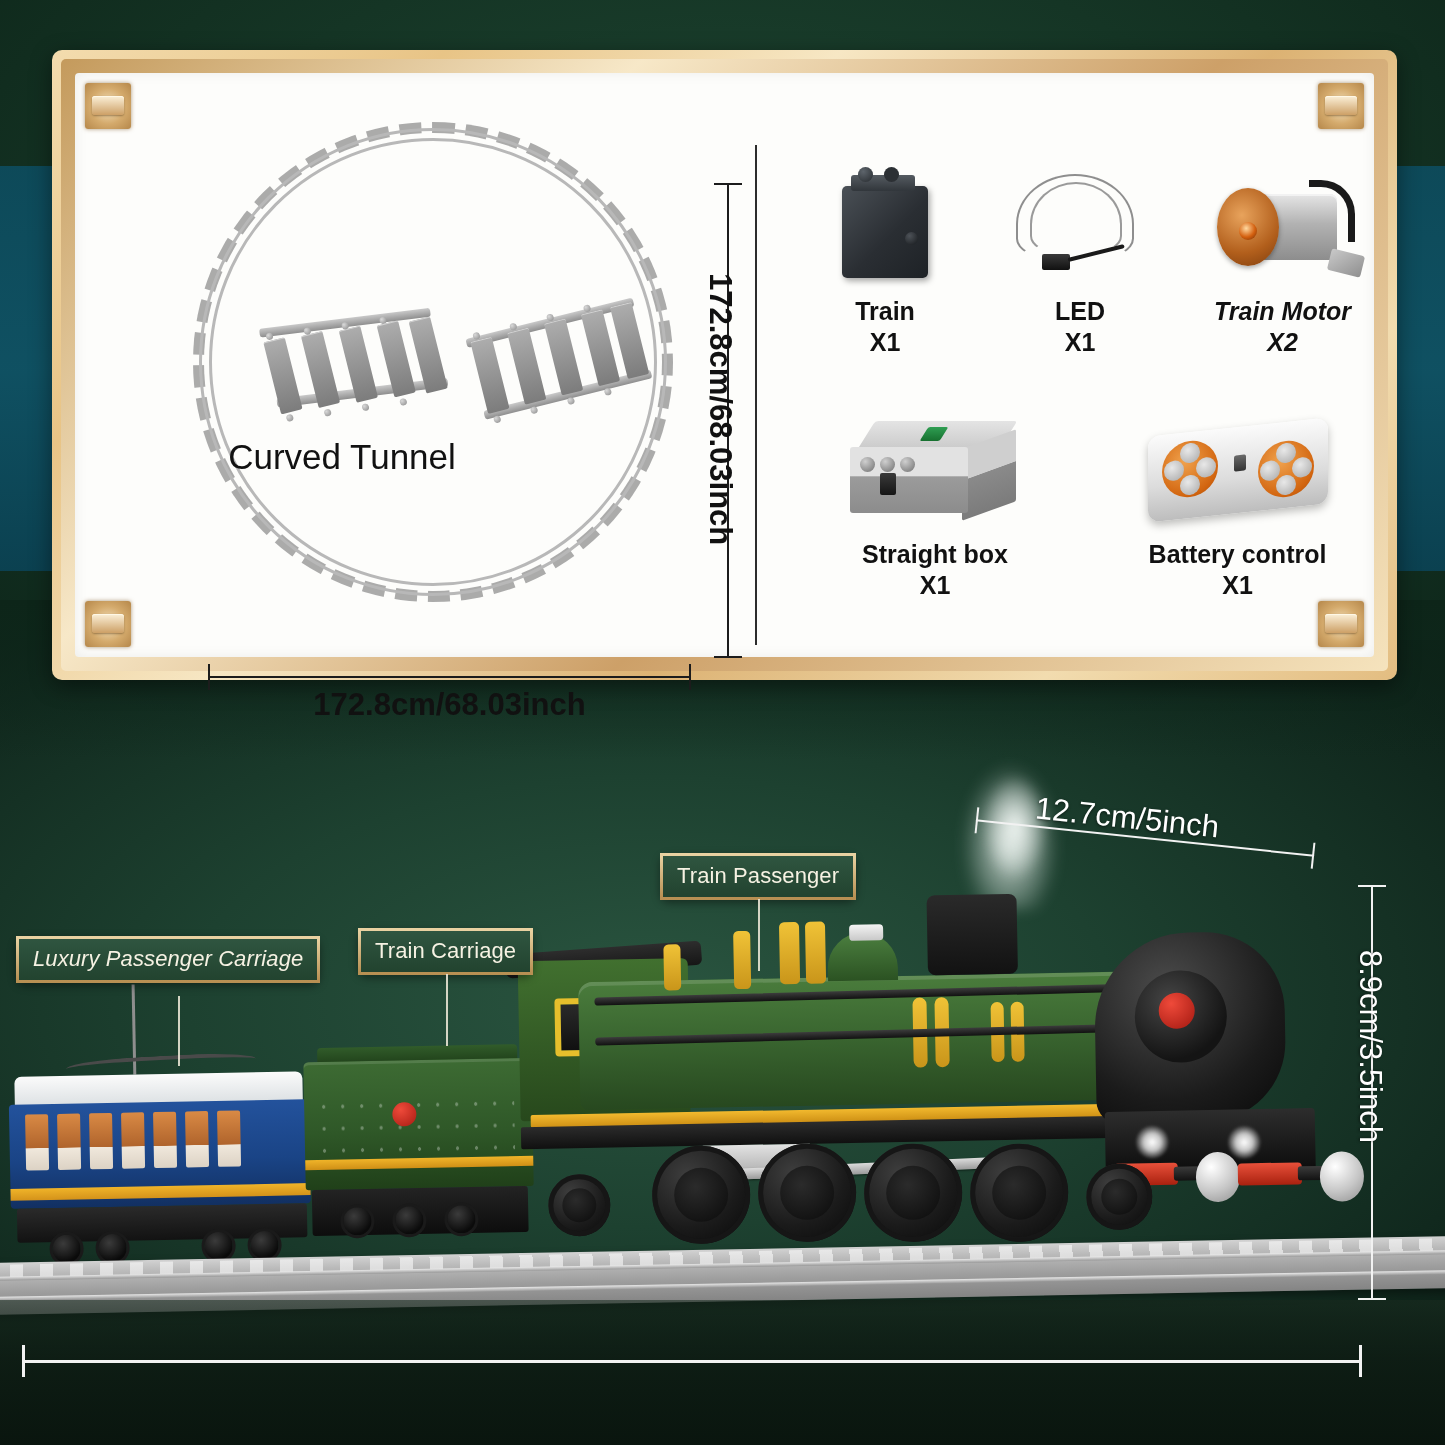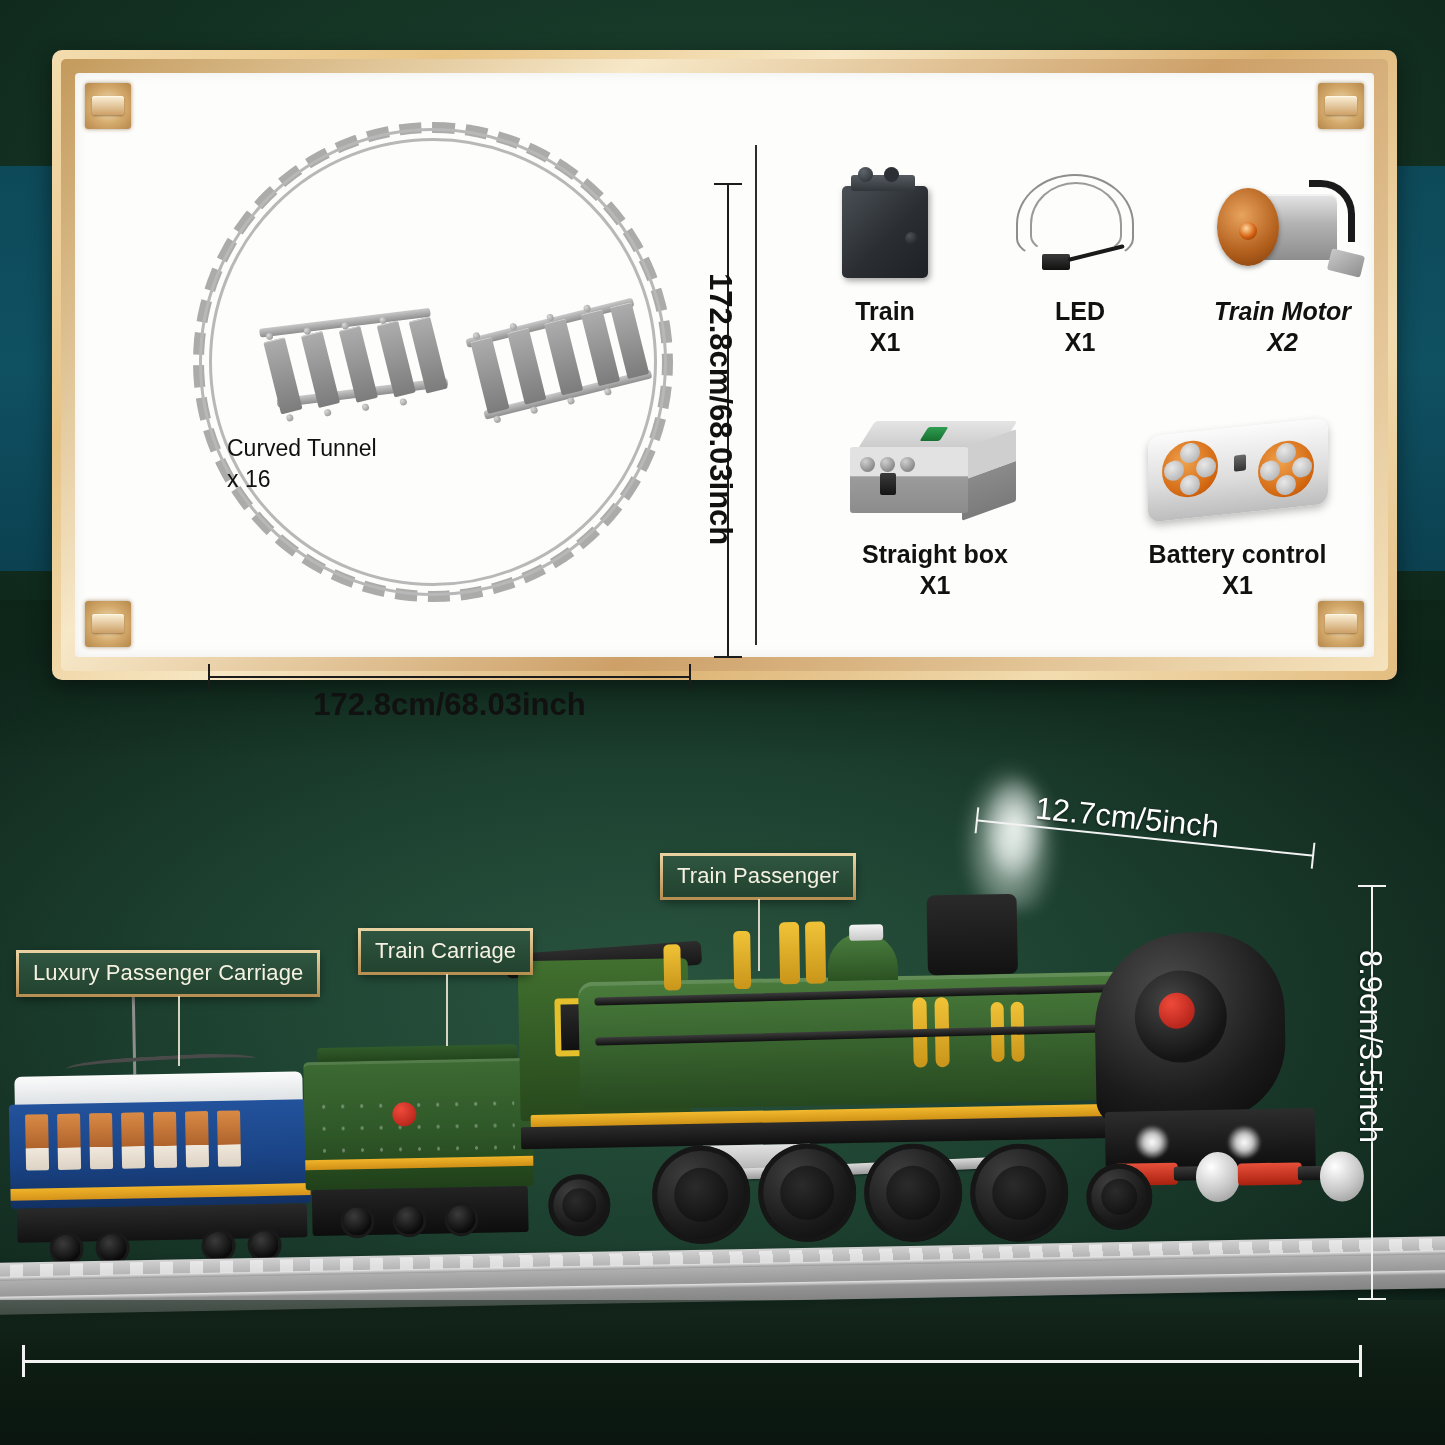--- a/index.html
+++ b/index.html
@@ -101,21 +101,21 @@
 
   
   .track-piece{position:absolute;}
   .tp-rail{position:absolute;background:linear-gradient(180deg,#c9c9c9,#8e8e8e);border-radius:3px;}
   .tp-tie{position:absolute;background:linear-gradient(180deg,#adadad,#7c7c7c);border-radius:2px;
           box-shadow:inset 0 1px 0 #d2d2d2;}
   .tp-stud{position:absolute;width:7px;height:7px;border-radius:50%;
            background:radial-gradient(circle at 35% 30%,#d9d9d9,#8a8a8a);}
 
   .piece-label{
-    position:absolute;color:#111;font-size:23px;line-height:1.35;
+    position:absolute;text-align:center;color:#111;font-size:35px;line-height:1.35;
     white-space:nowrap;
   }
 
   
   .dim-v-card{position:absolute;left:652px;top:110px;width:2px;height:475px;background:#1c1c1c;}
   .dim-v-card::before,.dim-v-card::after{
     content:"";position:absolute;left:-13px;width:28px;height:2px;background:#1c1c1c;
   }
   .dim-v-card::before{top:0;}
   .dim-v-card::after{bottom:0;}
@@ -422,21 +422,20 @@
           <div class="tp-stud" style="left:88px;top:10px;"></div>
           <div class="tp-stud" style="left:126px;top:10px;"></div>
           <div class="tp-stud" style="left:12px;top:96px;"></div>
           <div class="tp-stud" style="left:50px;top:96px;"></div>
           <div class="tp-stud" style="left:88px;top:96px;"></div>
           <div class="tp-stud" style="left:126px;top:96px;"></div>
         </div>
 
         <div class="piece-label" style="left:92px;top:325px;width:230px;">
           <div>Curved Tunnel</div>
-          <div>x 16</div>
         </div>
         <div class="piece-label" style="left:318px;top:325px;width:230px;">
         </div>
       </div>
 
       <div class="dim-v-card"></div>
       <div class="dim-v-card-label">172.8cm/68.03inch</div>
 
       <div class="dim-h-card"></div>
       <div class="dim-h-card-label">172.8cm/68.03inch</div>
@@ -615,21 +614,21 @@
   </div>
 
   <div class="railbed">
     <div class="railbed-studs"></div>
     <div class="rail-line r1"></div>
     <div class="rail-line r2"></div>
   </div>
 
   <div class="reflection"></div>
 
-  <div class="callout" style="left:16px;top:250px;">Luxury Passenger Carriage</div>
+  <div class="callout" style="left:16px;top:236px;font-style:italic;">Luxury Passenger Carriage</div>
   <div class="leader" style="left:178px;top:296px;height:70px;"></div>
 
   <div class="callout" style="left:358px;top:228px;">Train Carriage</div>
   <div class="leader" style="left:446px;top:274px;height:72px;"></div>
 
   <div class="callout" style="left:660px;top:153px;">Train Passenger</div>
   <div class="leader" style="left:758px;top:199px;height:72px;"></div>
 
   <div style="position:absolute;left:975px;top:118px;width:340px;height:40px;transform:rotate(6deg);">
     <div class="dim-white" style="left:0;top:19px;width:340px;height:2px;"></div>

